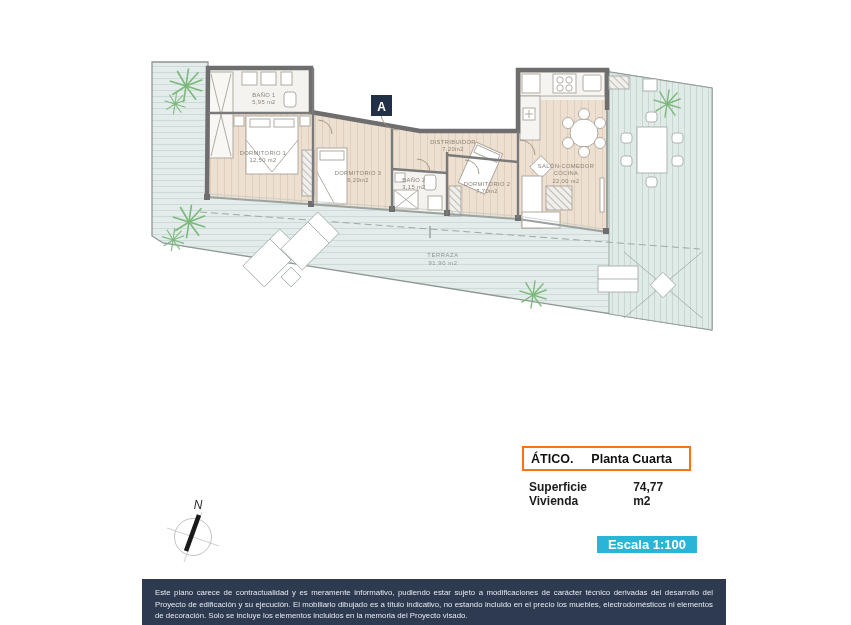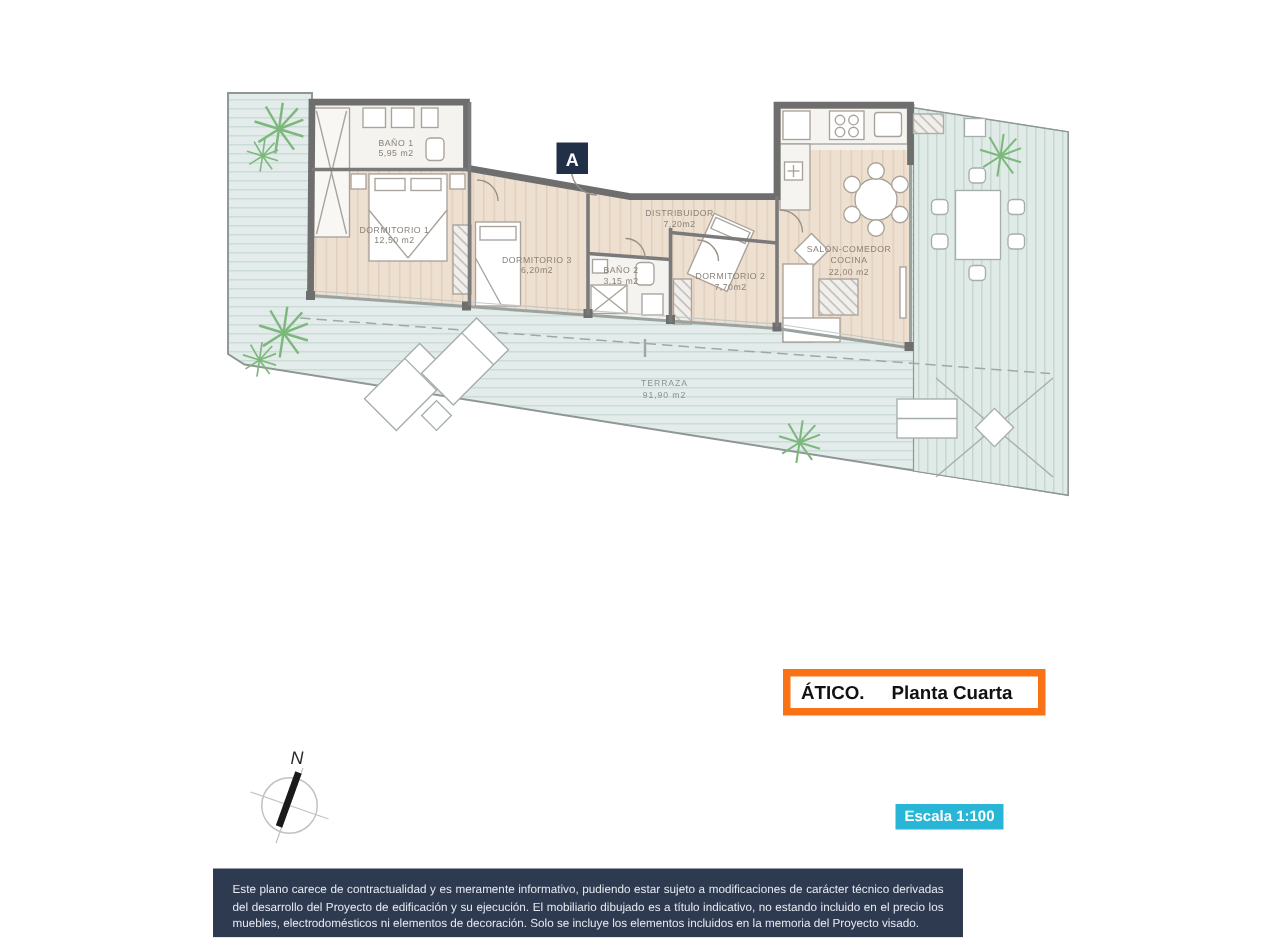--- a/index.html
+++ b/index.html
@@ -6,32 +6,32 @@
   body{font-family:"Liberation Sans", sans-serif;}
   .page{position:relative;width:851px;height:625px;background:#fff;overflow:hidden;}
   svg{position:absolute;left:0;top:0;}
   
   .rlabel{font-size:5.8px;fill:#8a8177;letter-spacing:.35px;text-anchor:middle;}
   .tlabel{font-size:5.8px;fill:#8a938f;letter-spacing:.6px;text-anchor:middle;}
   .marker-a{font-size:12px;font-weight:bold;fill:#ffffff;text-anchor:middle;}
   .north-n{font-size:12px;font-style:italic;fill:#2a2a2a;text-anchor:middle;}
   
   .info-title{position:absolute;left:522px;top:446px;width:158px;height:21px;
-    border:5px solid #f97316;background:#fff;display:flex;align-items:center;
+    border:2px solid #f97316;background:#fff;display:flex;align-items:center;
     padding-left:7px;font-size:12.5px;font-weight:bold;color:#111;}
   .info-title .gap{margin-left:18px;}
   .info-row{position:absolute;left:529px;width:152px;display:flex;
     justify-content:space-between;font-size:12px;font-weight:700;color:#1b1b1b;}
   .row-1{top:480px;}
   .row-2{top:507px;}
-  .scale-box{position:absolute;left:597px;top:536px;width:72px;height:17px;
-    background:#29b6d6;color:#fff;font-size:10px;font-weight:bold;
+  .scale-box{position:absolute;left:597px;top:536px;width:100px;height:17px;
+    background:#29b6d6;color:#fff;font-size:13px;font-weight:bold;
     display:flex;align-items:center;justify-content:center;}
   
-  .disclaimer{position:absolute;left:142px;top:579px;width:500px;height:46px;
+  .disclaimer{position:absolute;left:142px;top:579px;width:584px;height:46px;
     background:#2e3a50;color:#e6e9f1;box-sizing:border-box;
     padding:8px 13px;font-size:7.8px;line-height:1.5;text-align:justify;}
 </style>
 </head>
 <body>
 
 <div class="page">
 
   <svg width="851" height="625" viewBox="0 0 851 625">
     <defs>
@@ -254,18 +254,22 @@
       <line x1="186" y1="551" x2="199" y2="515" stroke="#1a1a1a" stroke-width="4.5"></line>
       <text class="north-n" x="198" y="509">N</text>
     </g>
   </svg>
 
   <div class="info-title">
     <span>ÁTICO.</span>
     <span class="gap">Planta Cuarta</span>
   </div>
 
+  <div class="info-row row-1">
+    <span>Superficie Vivienda</span>
+    <span>74,77 m2</span>
+  </div>
 
   <div class="scale-box">Escala 1:100</div>
 
   <div class="disclaimer">Este plano carece de contractualidad y es meramente informativo, pudiendo estar sujeto a modificaciones de carácter técnico derivadas del desarrollo del Proyecto de edificación y su ejecución. El mobiliario dibujado es a título indicativo, no estando incluido en el precio los muebles, electrodomésticos ni elementos de decoración. Solo se incluye los elementos incluidos en la memoria del Proyecto visado.</div>
 
 </div>
 
 </body></html>

